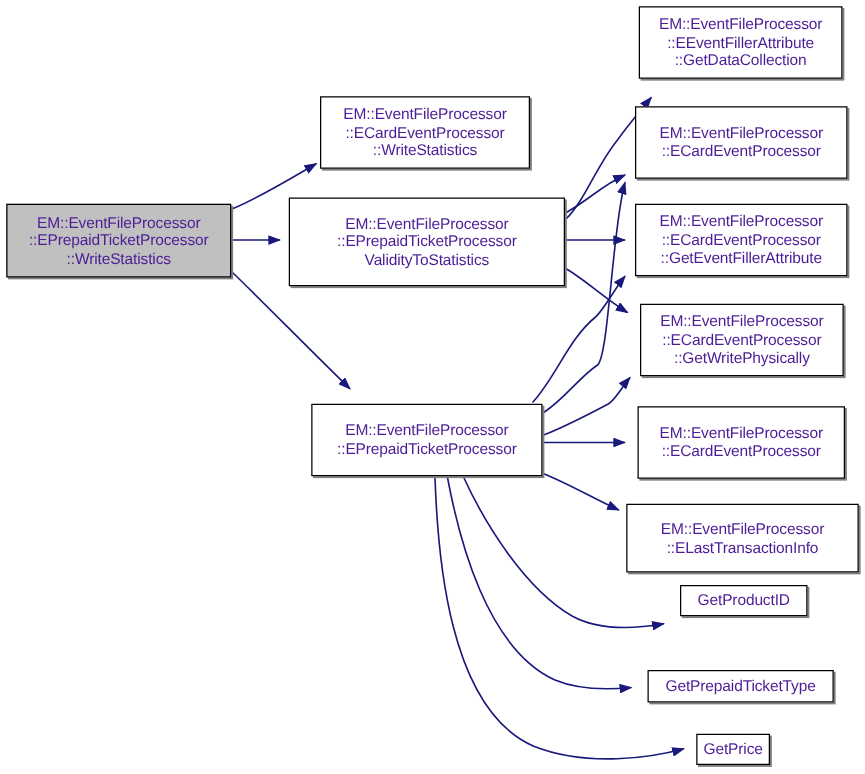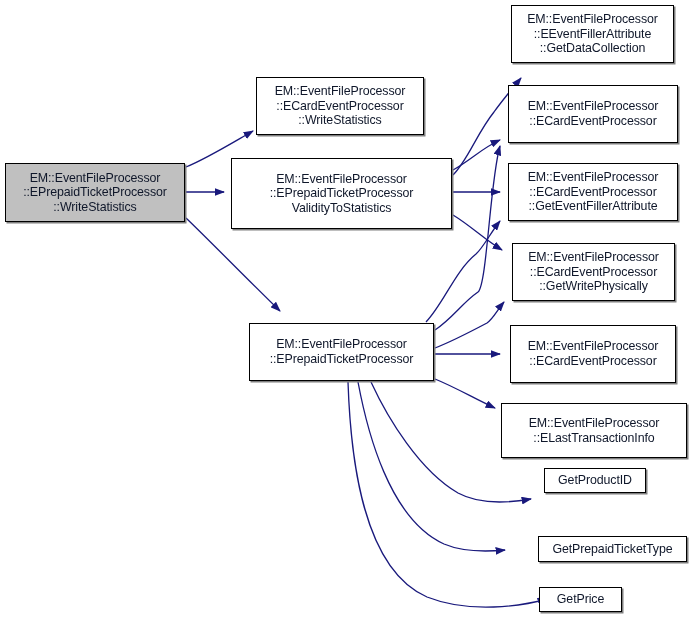--- a/index.html
+++ b/index.html
@@ -24,21 +24,21 @@
     top: 0;
     width: 692px;
     height: 619px;
     pointer-events: none;
   }
   .node {
     position: absolute;
     box-sizing: border-box;
     border: 1px solid #000000;
     background: #ffffff;
-    color: #0f172a;
+    color: #4c1d95;
     display: flex;
     flex-direction: column;
     align-items: center;
     justify-content: center;
     text-align: center;
     font-size: 12.4px;
     line-height: 14.6px;
     letter-spacing: -0.1px;
     box-shadow: 1.5px 1.5px 0 0 #7f7f7f;
     z-index: 2;
@@ -122,20 +122,20 @@
         <span class="line">EM::EventFileProcessor</span>
         <span class="line">::ECardEventProcessor</span>
       </div>
       <div class="node" style="left: 501px; top: 403px; width: 186px; height: 55px; border-color: rgb(0, 0, 0); background: rgb(255, 255, 255);">
         <span class="line">EM::EventFileProcessor</span>
         <span class="line">::ELastTransactionInfo</span>
       </div>
       <div class="node" style="left: 544px; top: 468px; width: 102px; height: 25px; border-color: rgb(0, 0, 0); background: rgb(255, 255, 255);">
         <span class="line">GetProductID</span>
       </div>
-      <div class="node" style="left: 518px; top: 536px; width: 149px; height: 26px; border-color: rgb(0, 0, 0); background: rgb(255, 255, 255); margin-left: 20px;">
+      <div class="node" style="left: 518px; top: 536px; width: 149px; height: 26px; border-color: rgb(0, 0, 0); background: rgb(255, 255, 255);">
         <span class="line">GetPrepaidTicketType</span>
       </div>
-      <div class="node" style="left: 539px; top: 587px; width: 83px; height: 25px; border-color: rgb(0, 0, 0); background: rgb(255, 255, 255);">
+      <div class="node" style="left: 557px; top: 587px; width: 59px; height: 25px; border-color: rgb(0, 0, 0); background: rgb(255, 255, 255);">
         <span class="line">GetPrice</span>
       </div>
     </div>
 </div>
 
 </body></html>

